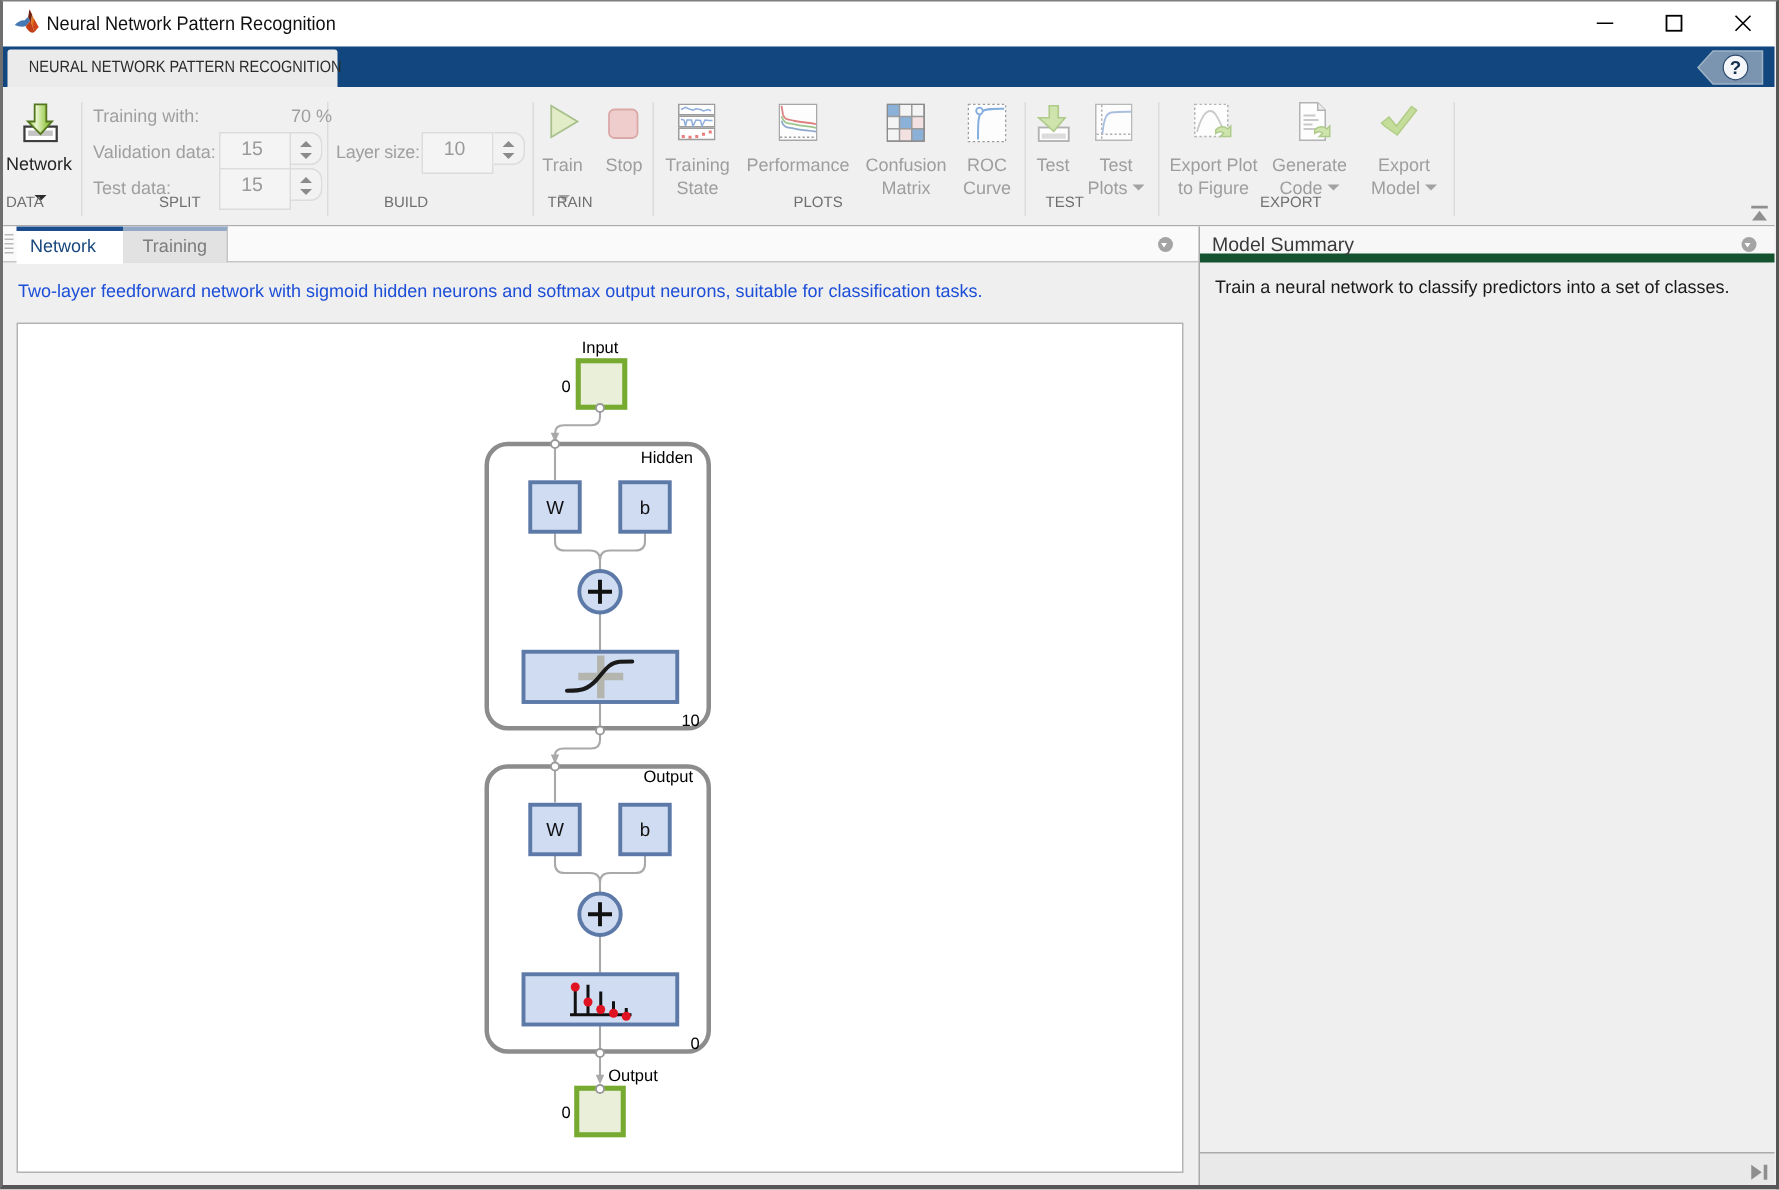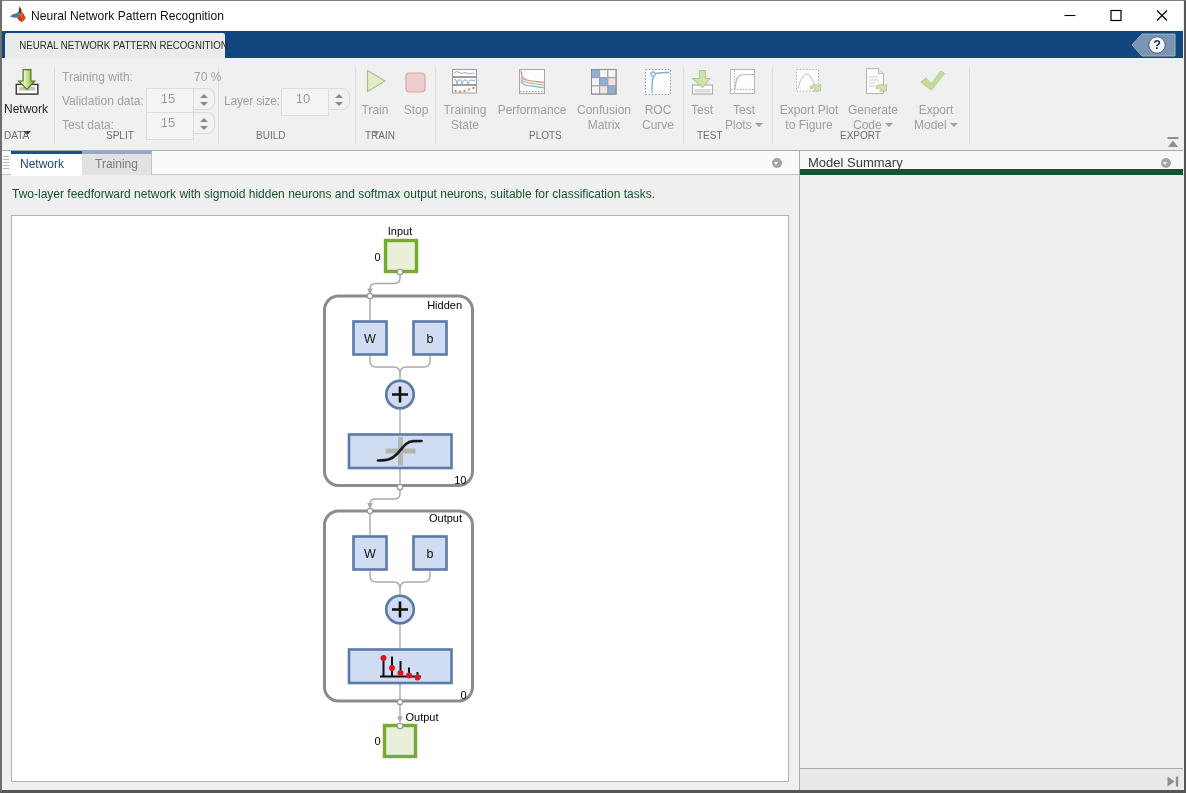--- a/index.html
+++ b/index.html
@@ -32,21 +32,21 @@
   .spinarr { position:absolute; width:21px; height:22px; background:#f2f2f2; border:1px solid #dcdcdc; border-left:none; border-radius:0 8px 8px 0; }
   .spinarr .up { position:absolute; left:5.5px; top:4.5px; width:0; height:0; border-left:4.2px solid transparent; border-right:4.2px solid transparent; border-bottom:4.8px solid #8a8a8a; }
   .spinarr .dn { position:absolute; left:5.5px; top:12.8px; width:0; height:0; border-left:4.2px solid transparent; border-right:4.2px solid transparent; border-top:4.8px solid #8a8a8a; }
   
   #main { position:absolute; left:0; top:151px; width:1183px; height:639px; background:#efefef; }
   #lefttabs { position:absolute; left:0; top:0; width:799px; height:24px; background:#fafafa; border-bottom:1px solid #c5c5c5; }
   #grip { position:absolute; left:2px; top:3px; width:8px; height:18px; }
   .ptab { position:absolute; top:0; height:24px; font-size:12px; text-align:center; }
   #tabnet { left:11px; width:71px; background:#fff; border-top:3px solid #1b4d8f; color:#18487d; line-height:20px; height:25px; text-align:left; padding-left:9px;}
   #tabtrain { left:82px; width:70px; background:#e2e2e2; border-top:3px solid #93a9c6; border-right:1px solid #c5c5c5; color:#7c7c7c; line-height:20px;}
-  #desc { position:absolute; left:12px; top:36px; font-size:12px; color:#14532d; }
+  #desc { position:absolute; left:12px; top:36px; font-size:12px; color:#1d4ed8; }
   #canvas { position:absolute; left:11px; top:64px; width:778px; height:567px; background:#fff; border:1px solid #b2b2b2; }
   #vsplit { position:absolute; left:799px; top:0px; width:1px; height:639px; background:#ababab; }
   #rightpanel { position:absolute; left:800px; top:0; width:382px; height:639px; background:#efefef; }
   #rphead { position:absolute; left:0; top:0; width:383px; height:24px; background:#f7f7f7; border-bottom:6px solid #14532d; }
   #rphead .t { position:absolute; left:8px; top:4px; font-size:13px; color:#3a3a3a; }
   #rpbody { position:absolute; left:10px; top:33px; font-size:12px; color:#1a1a1a; }
   #rpbottom { position:absolute; left:800px; top:617px; width:383px; height:22px; background:#e9e9e9; border-top:1px solid #ababab; }
   .circbtn { position:absolute; width:10px; height:10px; border-radius:50%; background:#a4a4a4; }
   .circbtn:after { content:""; position:absolute; left:2.4px; top:3.5px; width:0; height:0;
       border-left:2.6px solid transparent; border-right:2.6px solid transparent; border-top:3.6px solid #fff; }
@@ -336,20 +336,21 @@
     <text x="393.5" y="504.5" font-size="11" fill="#000">Output</text>
     <text x="368.5" y="529" font-size="11" fill="#000" text-anchor="end">0</text>
   </svg>
   </div>
   <div id="vsplit"></div>
   <div id="rightpanel">
     <div id="rphead">
         <span class="t">Model Summary</span>
       </div>
     <div class="circbtn" style="left:361px; top:7px;"></div>
+    <div id="rpbody">Train a neural network to classify predictors into a set of classes.</div>
   </div>
   <div id="rpbottom">
     <svg class="abs" style="left:367px; top:7px;" width="12" height="11" viewBox="0 0 12 11">
         <path d="M0.5 0.5 L7.5 5.5 L0.5 10.5 Z" fill="#8e8e8e"></path>
         <rect x="8.8" y="0.5" width="2.4" height="10" fill="#8e8e8e"></rect>
       </svg>
   </div>
 </div>
 
 </body></html>

